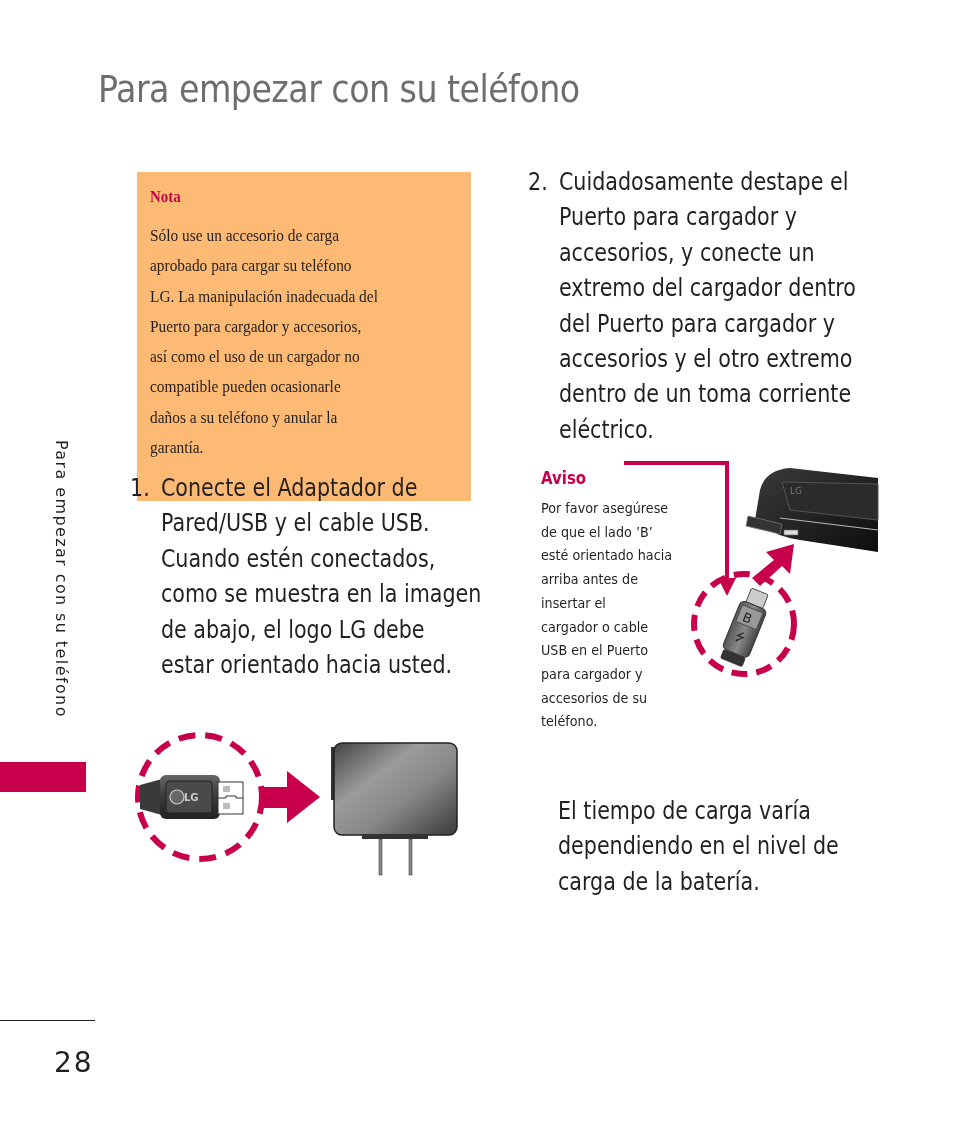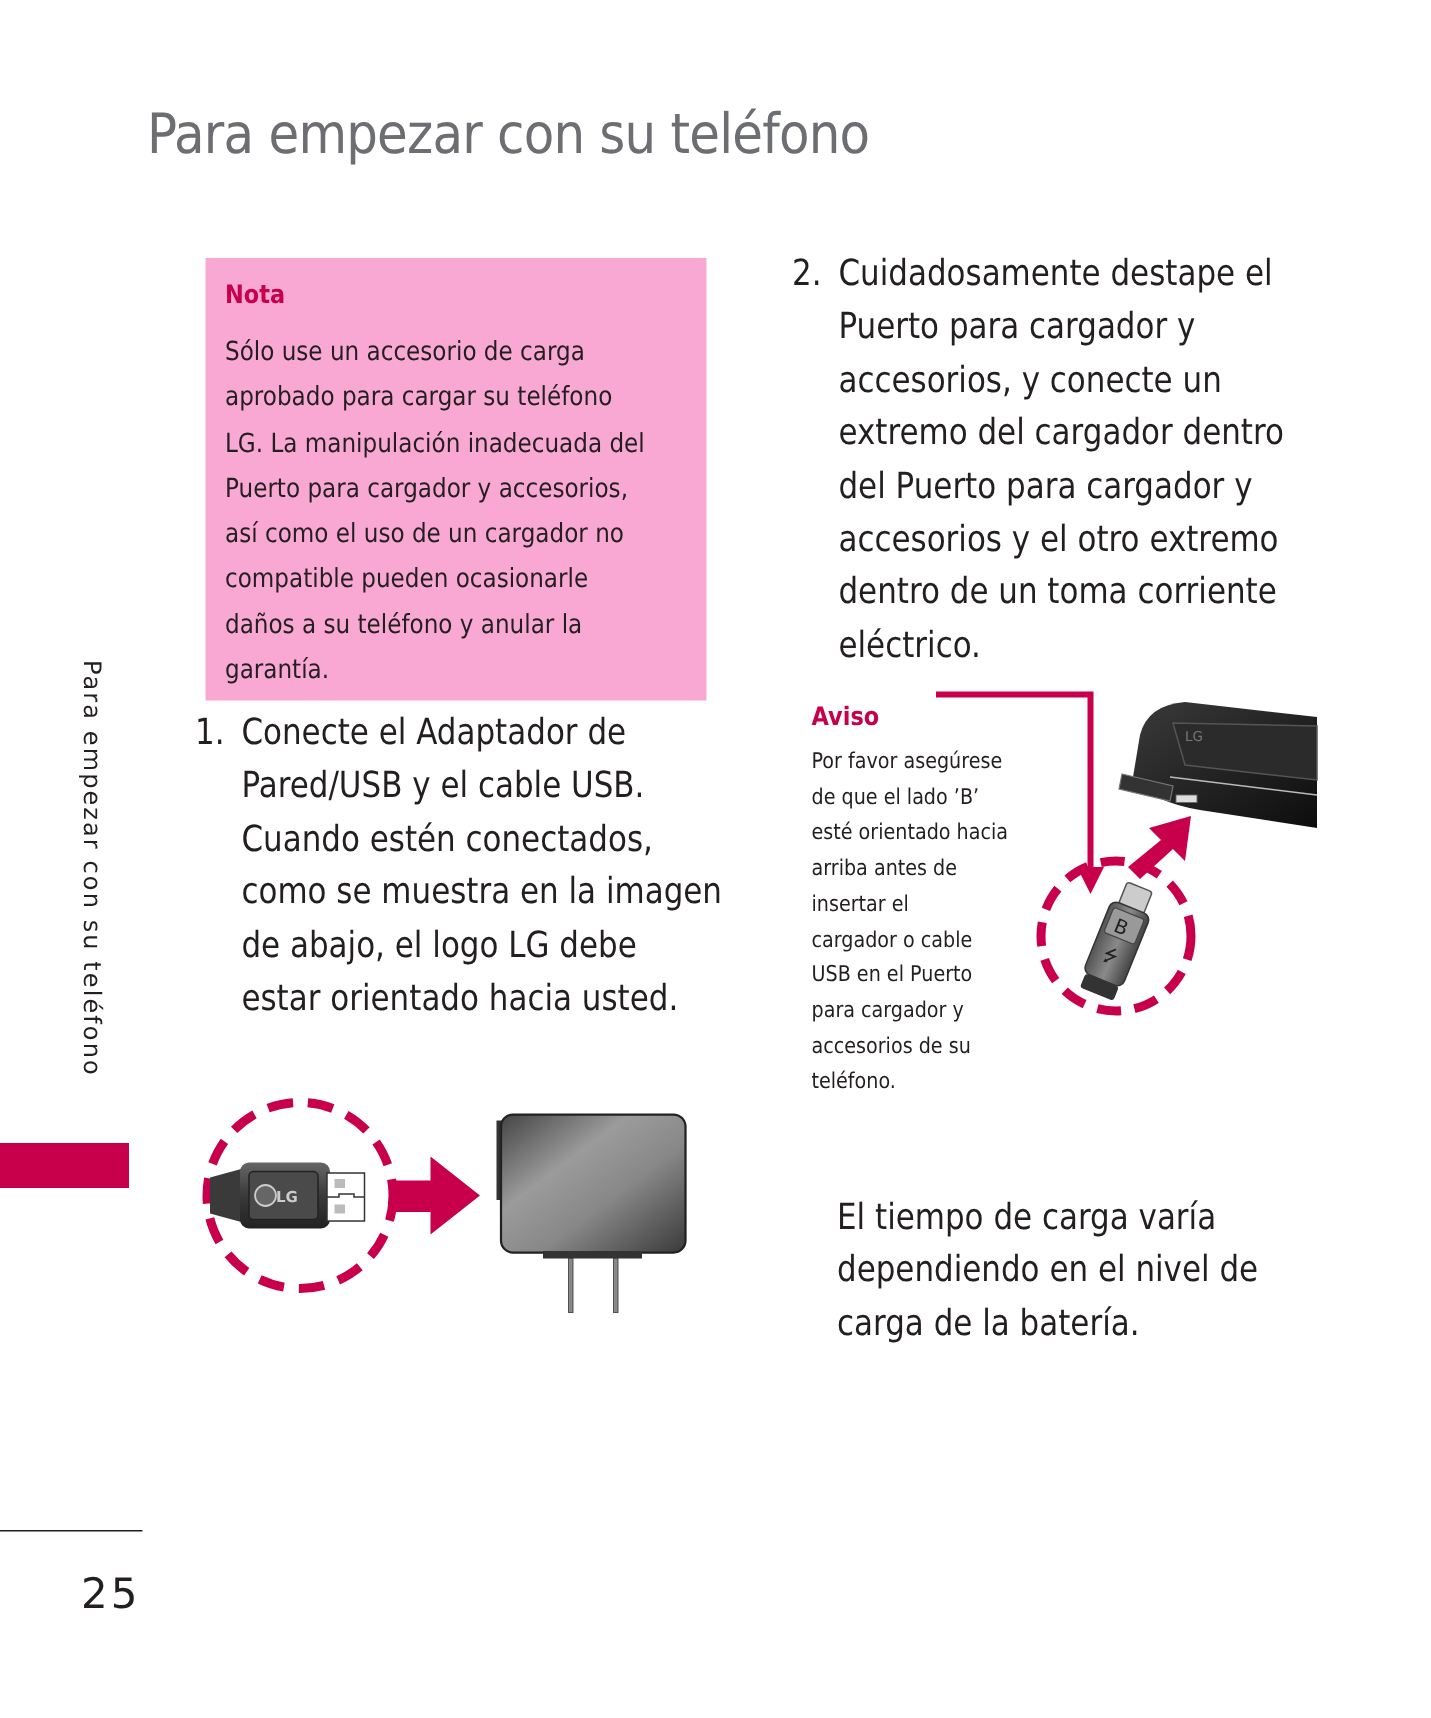--- a/index.html
+++ b/index.html
@@ -12,21 +12,21 @@
       transform: scaleX(0.9); transform-origin: left top; white-space: nowrap; }
 
     .side-tab-text { position: absolute; left: 52px; top: 440px;
       writing-mode: vertical-rl; font-size: 16px; letter-spacing: 1.4px;
       color: #231f20; white-space: nowrap; }
     .side-tab-bar { position: absolute; left: 0; top: 762px; width: 86px; height: 30px; background: #c8004c; }
 
     .footer-rule { position: absolute; left: 0; top: 1020px; width: 95px; height: 1px; background: #231f20; }
     .page-number { position: absolute; left: 54px; top: 1046px; font-size: 28px; letter-spacing: 2px; color: #231f20; }
 
-    .note-box { position: absolute; left: 137px; top: 172px; width: 334px; height: 295px; background: #f9a8d4; }
+    .note-box { position: absolute; left: 137px; top: 172px; width: 334px; height: 329px; background: #fdba74; font-family: Liberation Serif, serif; }
     .note-title { position: absolute; left: 13px; top: 15px; font-size: 17px; font-weight: bold; color: #c8004c;
       transform: scaleX(0.88); transform-origin: left top; }
     .note-body { position: absolute; left: 13px; top: 48px; width: 330px; font-size: 17.5px; line-height: 30.3px;
       transform: scaleX(0.88); transform-origin: left top; }
     .note-body div { white-space: nowrap; }
 
     .step { position: absolute; font-size: 24px; line-height: 35.4px; color: #231f20;
       transform: scaleX(0.86); transform-origin: left top; }
     .step .line { white-space: nowrap; }
     .step .num { display: inline-block; width: 36px; }
@@ -48,21 +48,21 @@
   </style>
 </head>
 <body>
 
 <h1 class="page-title">Para empezar con su teléfono</h1>
 
 <div class="side-tab-text">Para empezar con su teléfono</div>
 <div class="side-tab-bar"></div>
 
 <div class="footer-rule"></div>
-<div class="page-number">25</div>
+<div class="page-number">28</div>
 
 <div class="note-box">
   <div class="note-title">Nota</div>
   <div class="note-body">
     <div>Sólo use un accesorio de carga</div>
     <div>aprobado para cargar su teléfono</div>
     <div>LG. La manipulación inadecuada del</div>
     <div>Puerto para cargador y accesorios,</div>
     <div>así como el uso de un cargador no</div>
     <div>compatible pueden ocasionarle</div>

